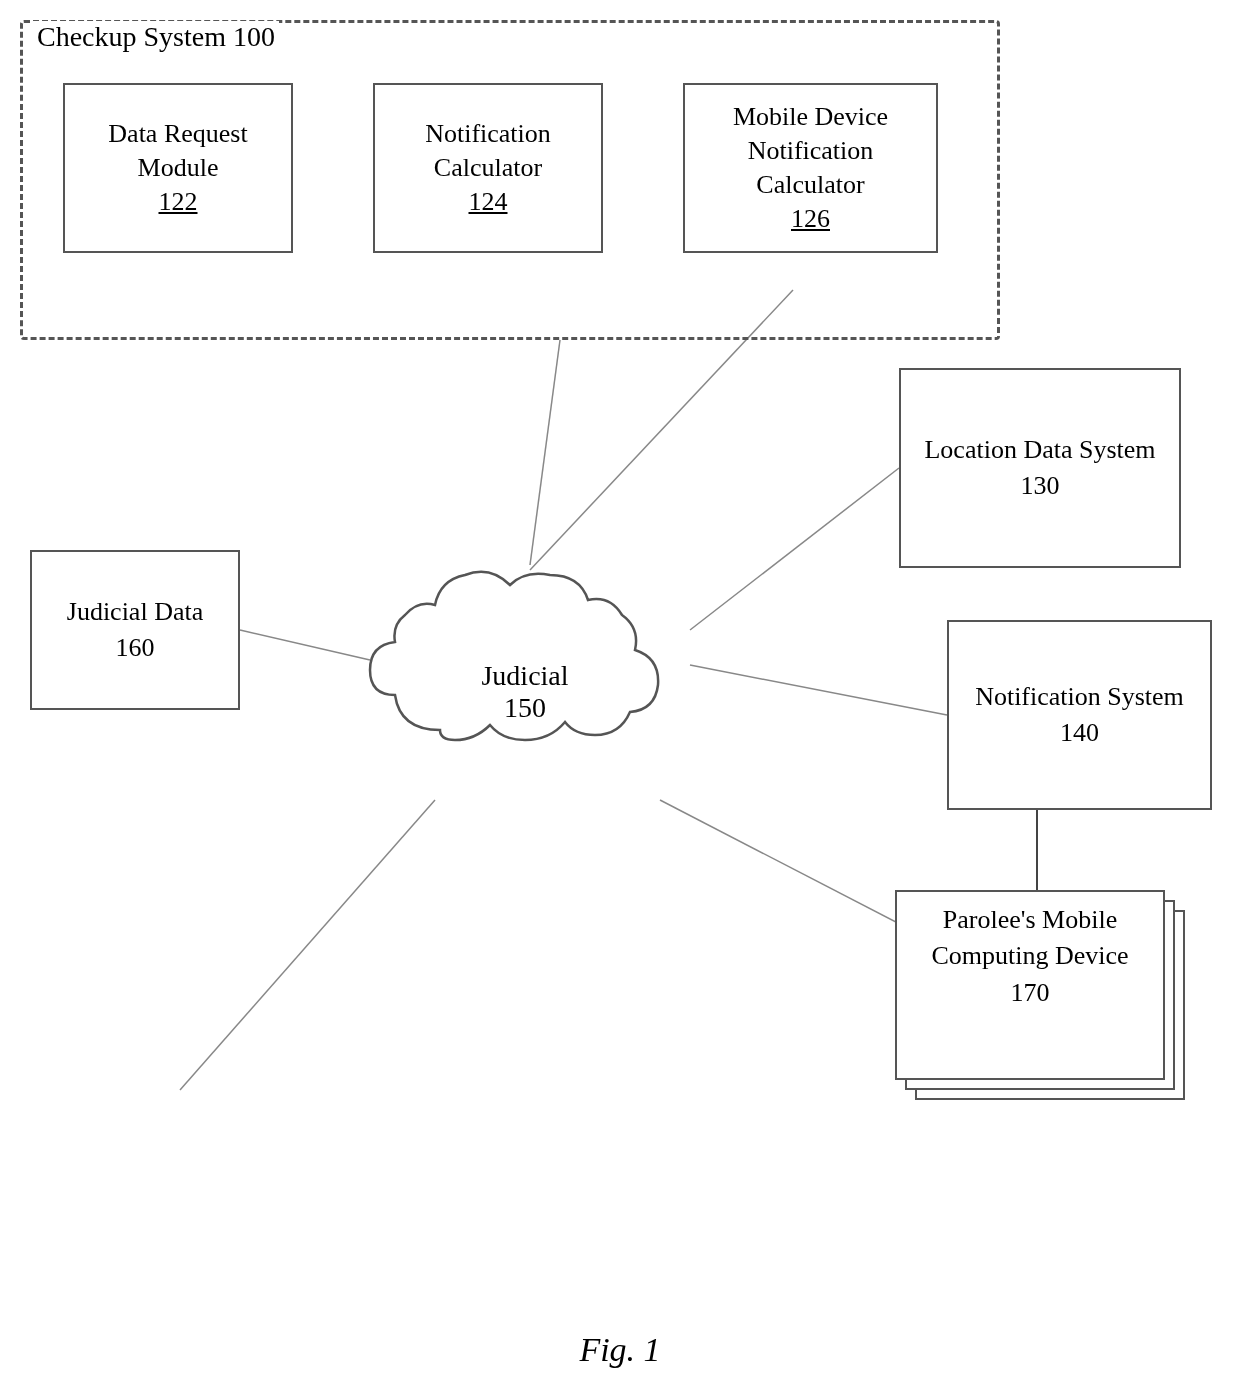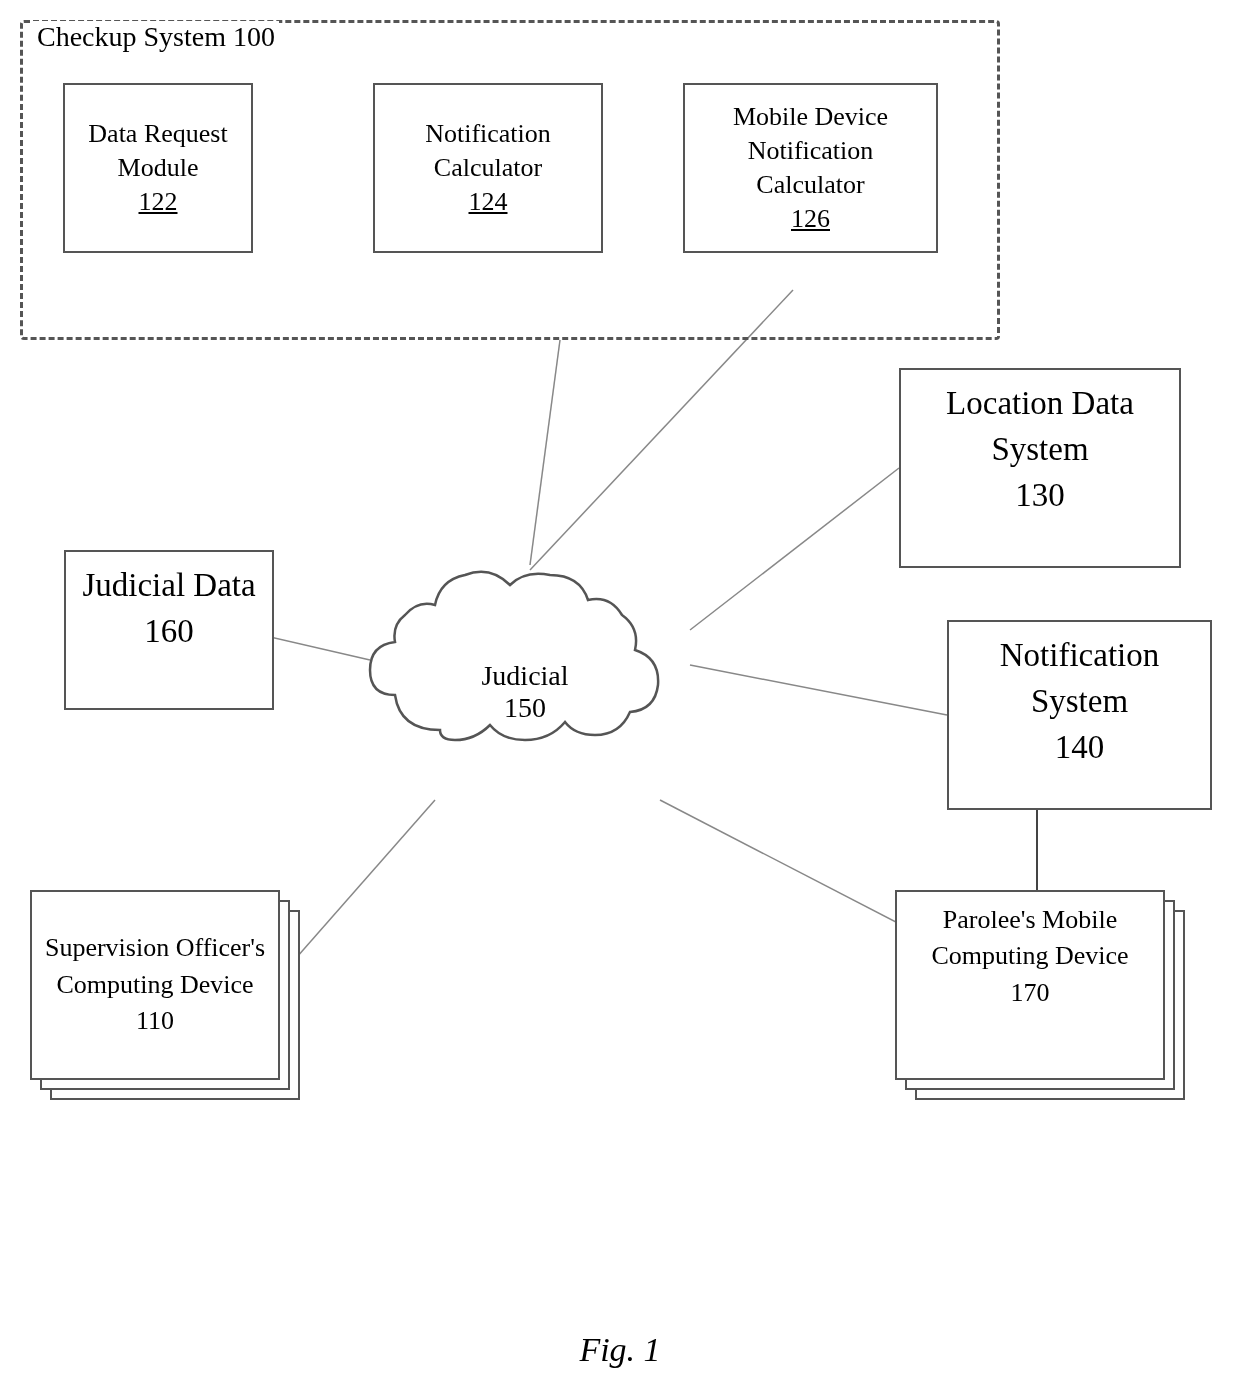--- a/index.html
+++ b/index.html
@@ -54,21 +54,21 @@
     }
 
     .module-box .underline {
       text-decoration: underline;
     }
 
     
     .data-request-module {
       top: 60px;
       left: 40px;
-      width: 190px;
+      width: 230px;
       height: 170px;
     }
 
     
     .notification-calculator {
       top: 60px;
       left: 350px;
       width: 230px;
       height: 170px;
     }
@@ -80,23 +80,24 @@
       width: 255px;
       height: 170px;
     }
 
     
     .system-box {
       position: absolute;
       border: 2.5px solid #555;
       background: #fff;
       display: flex;
+      align-items: center;
       justify-content: center;
       text-align: center;
-      font-size: 33px;
+      font-size: 26px;
       line-height: 1.4;
       padding: 10px;
     }
 
     
     .location-data-system {
       top: 368px;
       left: 899px;
       width: 282px;
       height: 200px;
@@ -109,21 +110,20 @@
       width: 265px;
       height: 190px;
     }
 
     
     .judicial-data {
       top: 550px;
       left: 30px;
       width: 210px;
       height: 160px;
-      margin-left: 34px;
     }
 
     
     .lines-svg {
       position: absolute;
       top: 0;
       left: 0;
       width: 1240px;
       height: 1399px;
       pointer-events: none;
@@ -202,32 +202,20 @@
     </div>
   </div>
 
   <div class="system-box judicial-data">
     <div>
       <span>Judicial Data</span><br>
       <span class="underline">160</span>
     </div>
   </div>
 
-  <div style="position:absolute; top:890px; left:30px; width:270px; height:220px;">
-
-    <div style="position:absolute; top:20px; left:20px; width:250px; height:190px; border:2.5px solid #555; background:#fff;"></div>
-    <div style="position:absolute; top:10px; left:10px; width:250px; height:190px; border:2.5px solid #555; background:#fff;"></div>
-
-    <div style="position:absolute; top:0px; left:0px; width:250px; height:190px; border:2.5px solid #555; background:#fff; display:flex; align-items:center; justify-content:center; text-align:center; font-size:26px; line-height:1.4; padding:10px;">
-      <div>
-        <span>Supervision Officer's Computing Device</span><br>
-        <span class="underline">110</span>
-      </div>
-    </div>
-  </div>
 
   <div style="position:absolute; top:890px; left:895px; width:295px; height:220px;">
 
     <div style="position:absolute; top:20px; left:20px; width:270px; height:190px; border:2.5px solid #555; background:#fff;"></div>
     <div style="position:absolute; top:10px; left:10px; width:270px; height:190px; border:2.5px solid #555; background:#fff;"></div>
 
     <div style="position:absolute; top:0px; left:0px; width:270px; height:190px; border:2.5px solid #555; background:#fff; display:flex; align-items:flex-start; justify-content:center; text-align:center; font-size:26px; line-height:1.4; padding:10px;">
       <div>
         <span>Parolee's Mobile Computing Device</span><br>
         <span class="underline">170</span>

